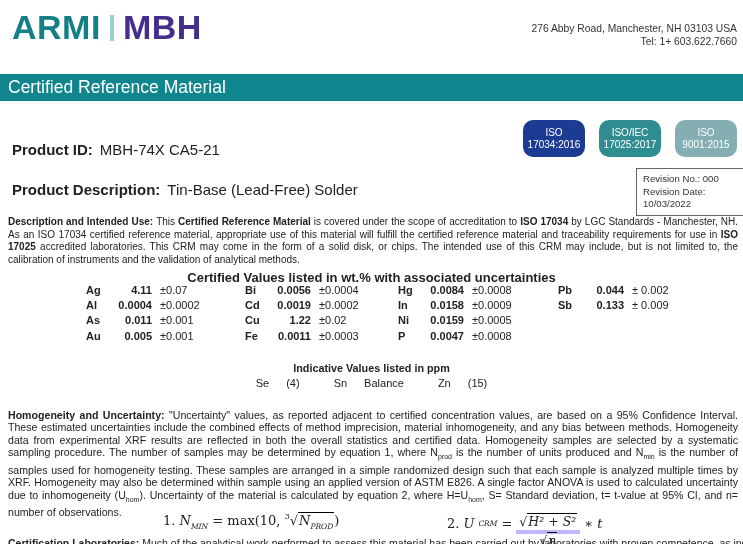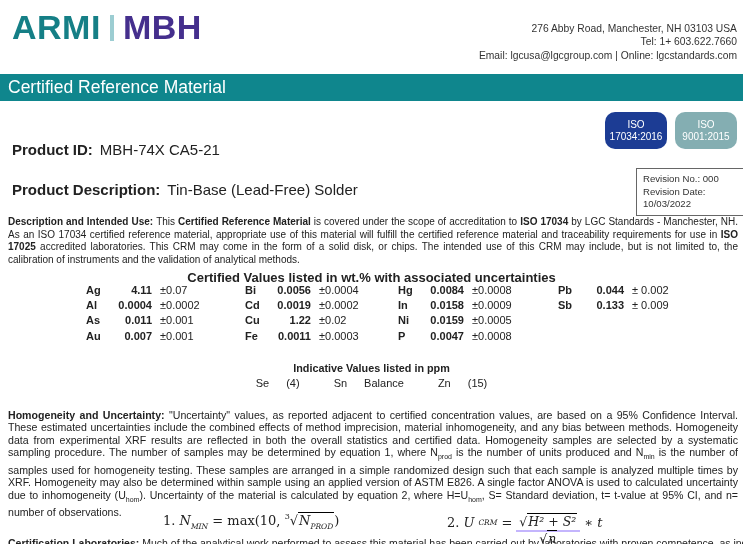--- a/index.html
+++ b/index.html
@@ -17,21 +17,21 @@
   
   .contact { right:6px; top:22px; text-align:right; font-size:10.3px;
     line-height:13.3px; color:#333;margin-left:34px; }
 
   
   .banner { left:0; top:74px; width:743px; height:27px; background:#0f868d;
     color:#fff; display:flex; justify-content:space-between; align-items:center;
     padding:0 8px; font-size:17.5px; }
 
   
-  .badges { top:112px; right:6px; display:flex; gap:8px; }
+  .badges { top:120px; right:6px; display:flex; gap:14px; }
   .badge { width:62px; height:37px; border-radius:10px; color:#fff; display:flex;
     flex-direction:column; justify-content:center; align-items:center;
     font-size:10px; line-height:11.5px; text-align:center; }
 
   
   .prod-line { left:12px; font-size:15px; }
   .prod-id { top:141px; } .prod-desc { top:181px; }
   .blabel { font-weight:bold; }
   .bvalue { margin-left:7px;margin-top:48px; }
 
@@ -63,52 +63,55 @@
   .ientry { display:flex; gap:17px; }
 
   
   .math { font-family:"DejaVu Serif", serif; font-style:italic; font-size:13px; }
   .math sub { font-size:7.5px; font-style:italic; }
   .eq1 { left:163px; top:512px; }
   .eq2 { left:447px; top:499px; display:flex; align-items:center; gap:4px; }
   .upright { font-style:normal; }
   .frac { display:inline-flex; flex-direction:column; align-items:center;
     font-size:12.5px; line-height:14px; }
-  .numer { border-bottom:2px solid #c4b5fd; padding:16px 3px 1px; }
+  .numer { border-bottom:4px solid #c4b5fd; padding:16px 3px 1px; }
   .ol { border-top:1px solid #000; padding:0 1px; }
   .root-idx { font-size:8px; vertical-align:6px; font-style:normal; }
 
   
   .footer { left:8px; top:537px; width:735px; font-size:10.5px; white-space:nowrap;
     overflow:hidden; }
 </style>
 </head>
 <body>
 
 <div class="abs logo">
   <span class="logo-armi">ARMI</span>
   <span class="logo-sep"></span>
   <span class="logo-mbh">MBH</span>
 </div>
 
 <div class="abs contact">
   <div>276 Abby Road, Manchester, NH 03103 USA</div>
   <div>Tel: 1+ 603.622.7660</div>
-  <div>Email: lgcusa@lgcgroup.com  |  Online: lgcstandards.com</div>
 </div>
 
 <div class="abs banner">
   <span>Certified Reference Material</span>
 </div>
 
 <div class="abs badges">
   <div class="badge" style="background: rgb(28, 60, 148);">
     <span>ISO</span>
     <span>17034:2016</span>
   </div>
+  <div class="badge" style="background: rgb(47, 141, 146);">
+    <span>ISO/IEC</span>
+    <span>17025:2017</span>
+  </div>
   <div class="badge" style="background: rgb(132, 174, 178);">
     <span>ISO</span>
     <span>9001:2015</span>
   </div>
 </div>
 
 <div class="abs prod-line prod-id">
   <span class="blabel">Product ID:</span><span class="bvalue">MBH-74X CA5-21</span>
 </div>
 
@@ -137,21 +140,21 @@
         <span class="cval">0.0004</span>
         <span class="cunc">±0.0002</span>
       </div>
     <div class="crow">
         <span class="cel">As</span>
         <span class="cval">0.011</span>
         <span class="cunc">±0.001</span>
       </div>
     <div class="crow">
         <span class="cel">Au</span>
-        <span class="cval">0.007</span>
+        <span class="cval">0.005</span>
         <span class="cunc">±0.001</span>
       </div>
   </div>
   <div class="cg1">
     <div class="crow">
         <span class="cel">Bi</span>
         <span class="cval">0.0056</span>
         <span class="cunc">±0.0004</span>
       </div>
     <div class="crow">

